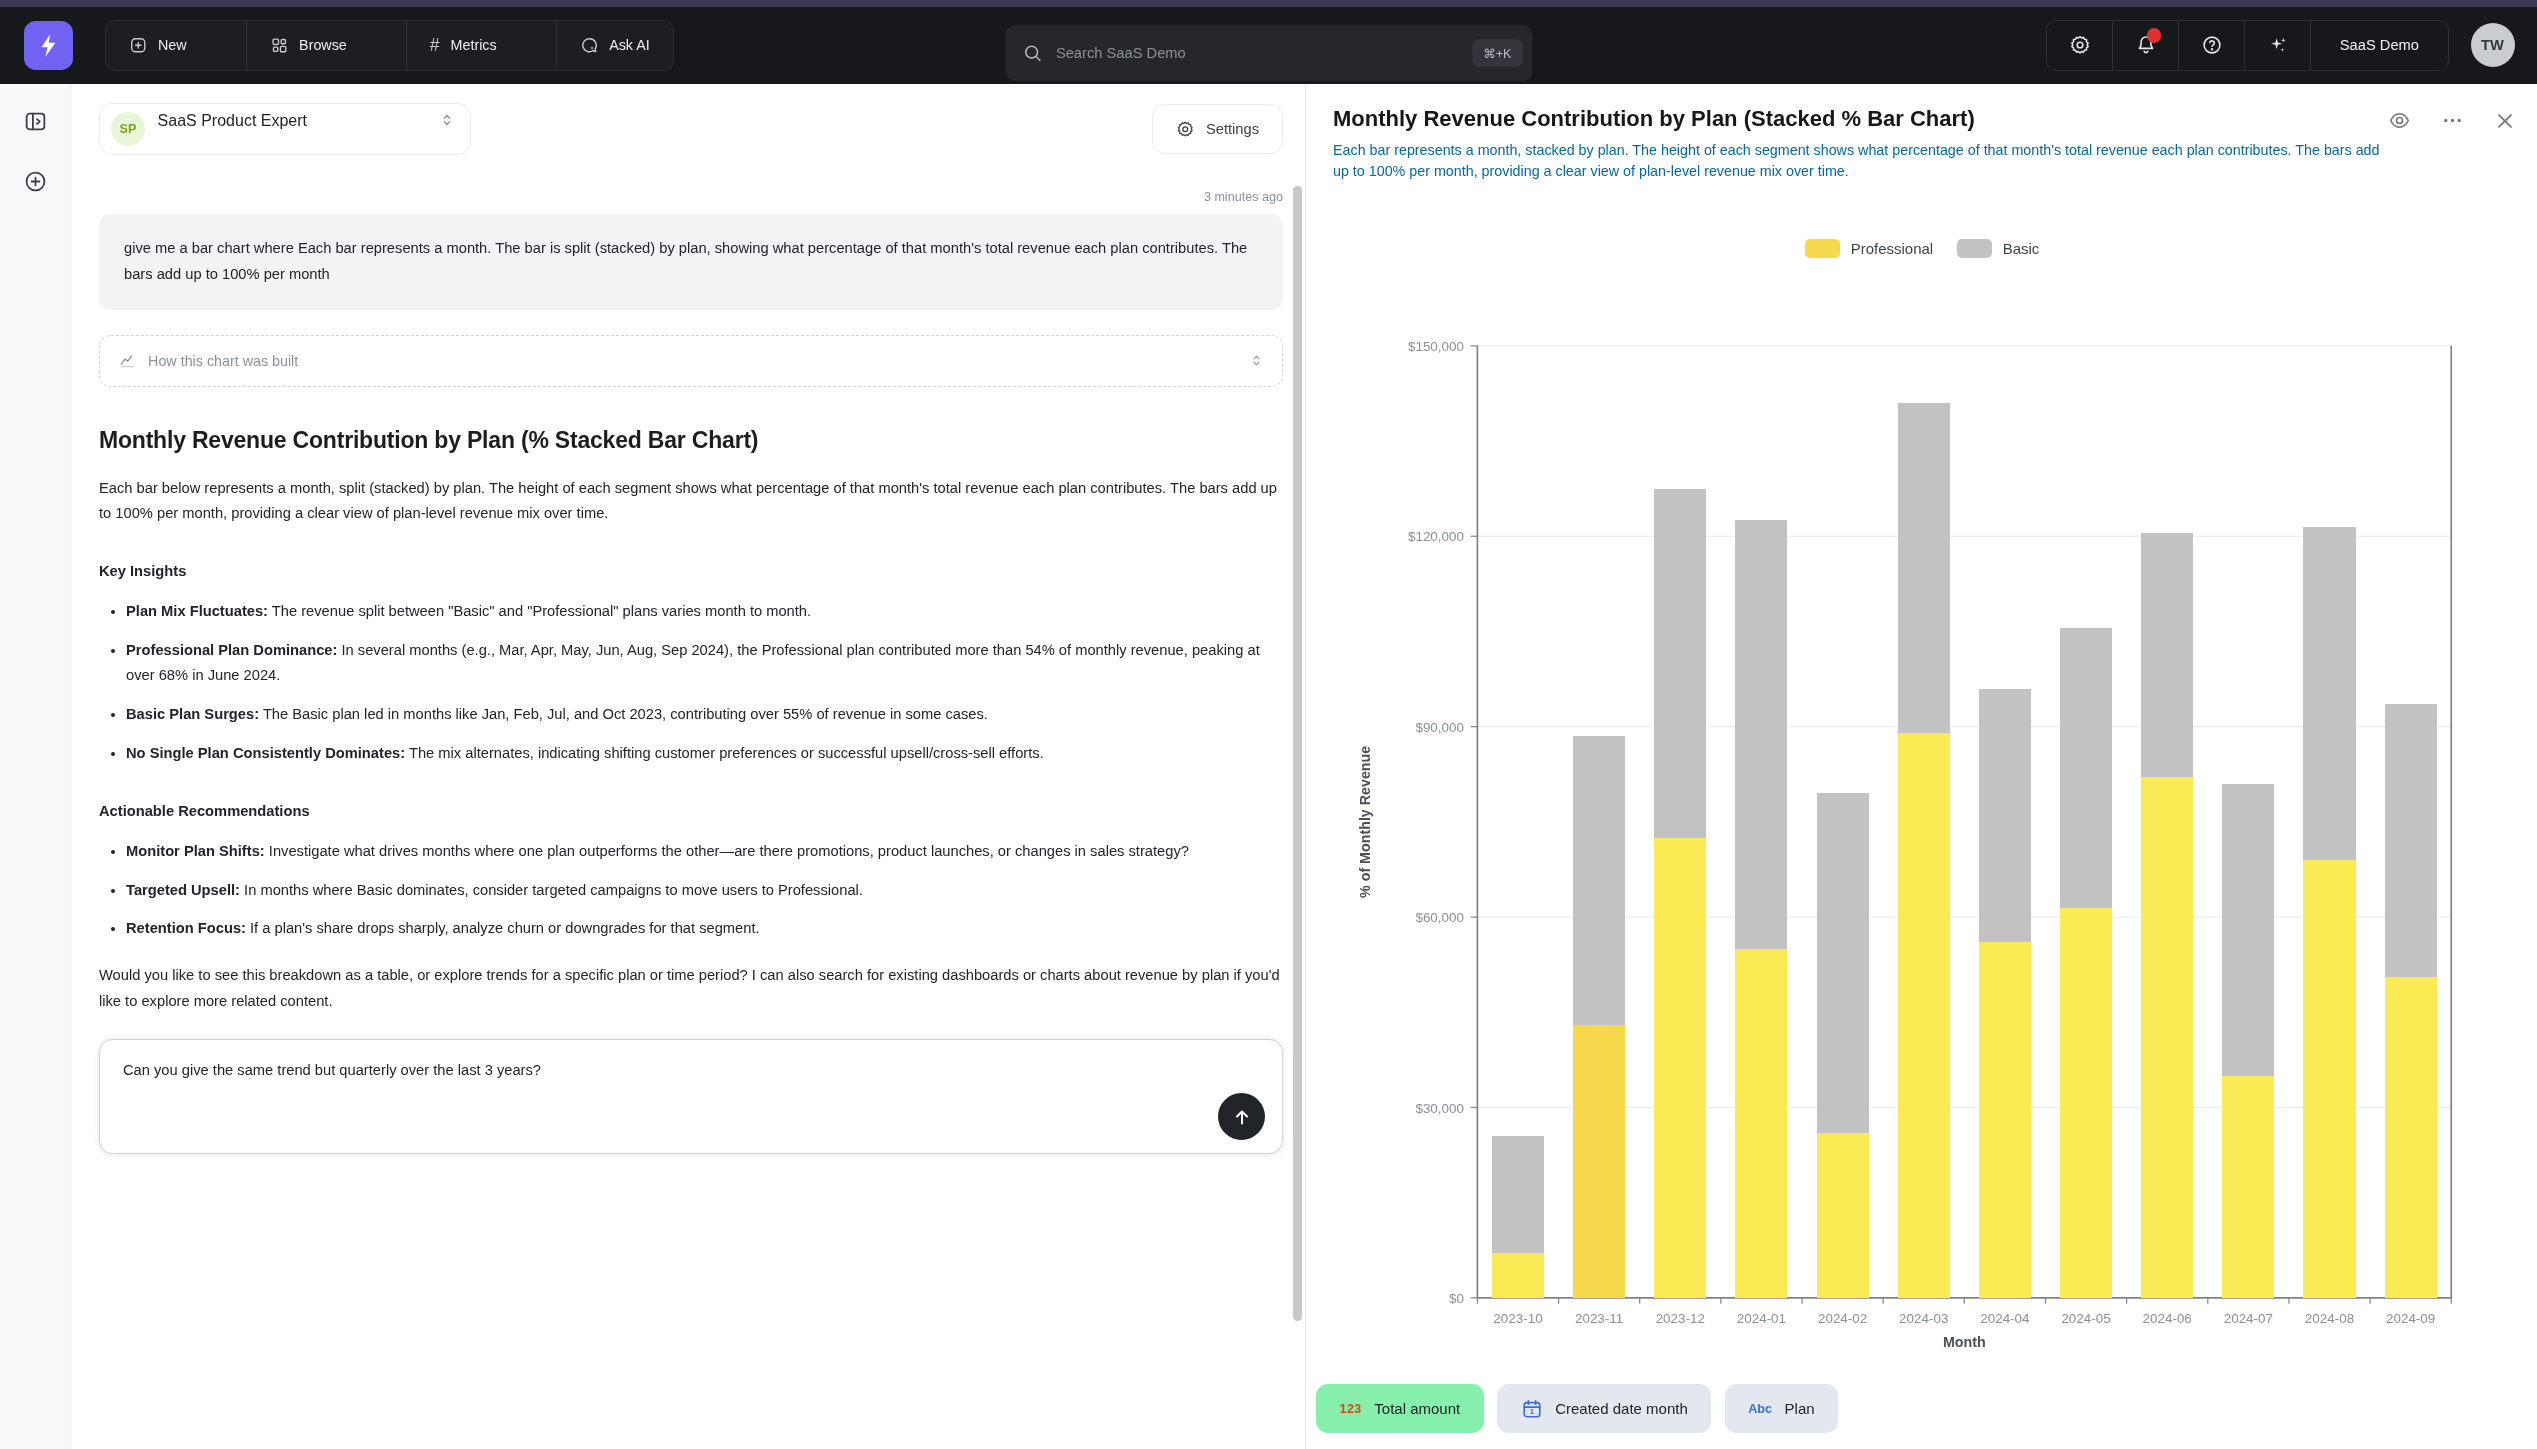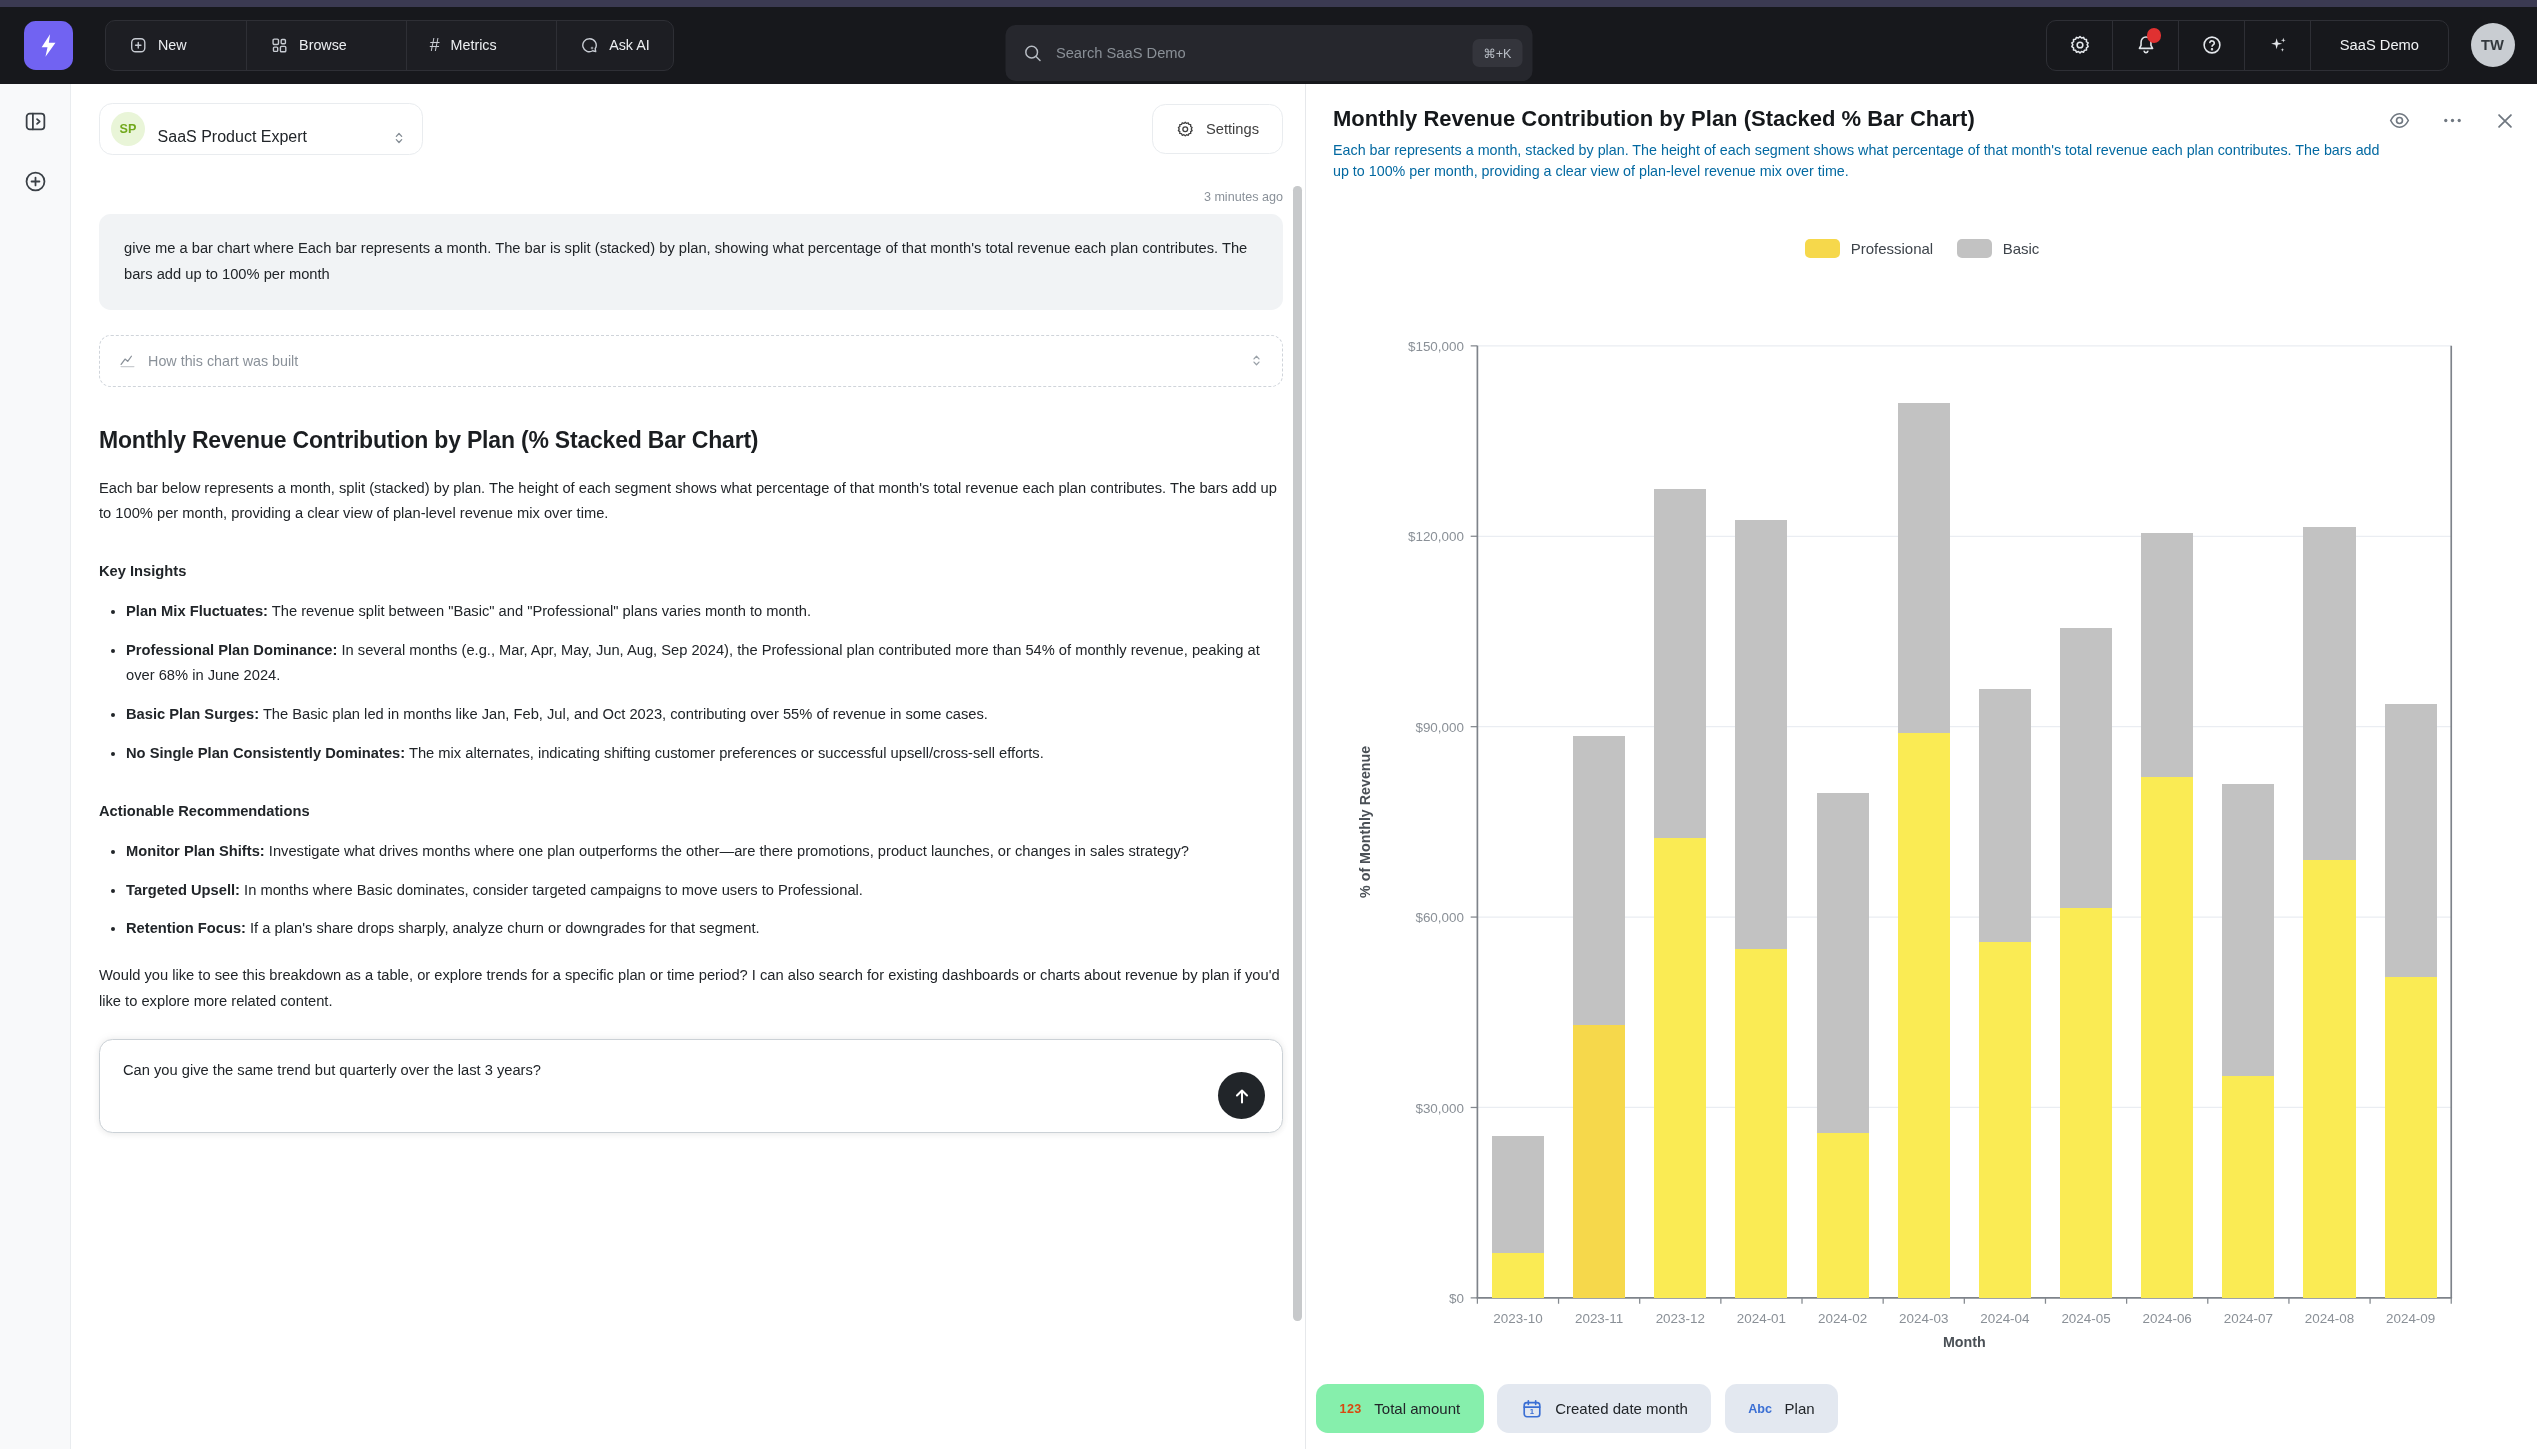--- a/index.html
+++ b/index.html
@@ -27,35 +27,35 @@
   .avatar{width:44px;height:44px;border-radius:50%;background:#C9CDD2;color:#33383D;font-weight:700;font-size:14.7px;display:flex;align-items:center;justify-content:center;margin-left:22px;cursor:pointer;}
 
   
   .main{position:absolute;top:84px;left:0;right:0;bottom:0;display:flex;}
   .rail{width:71px;box-sizing:border-box;background:#F8F9FA;border-right:0.8px solid #E9ECEF;padding-top:25px;display:flex;flex-direction:column;align-items:center;gap:35px;}
   .rail .ric{color:#3A4046;cursor:pointer;display:flex;}
 
   
   .chat{width:1235px;box-sizing:border-box;position:relative;background:#fff;border-right:0.8px solid #E6E8EB;overflow:hidden;}
   .chat-header{display:flex;justify-content:space-between;align-items:center;margin:18.5px 22px 0 28px;}
-  .agent-pill{width:324px;box-sizing:border-box;display:flex;align-items:flex-end;gap:12.6px;border:1.3px solid #E9ECEF;border-radius:13.4px;padding:8.4px 15px 8.4px 11px;cursor:pointer;}
+  .agent-pill{width:372px;box-sizing:border-box;display:flex;align-items:flex-start;gap:12.6px;border:1.3px solid #E9ECEF;border-radius:13.4px;padding:8.4px 15px 8.4px 11px;cursor:pointer;}
   .agent-badge{width:34px;height:34px;border-radius:50%;background:#E9F5D8;color:#71A81C;font-weight:700;font-size:12.6px;display:flex;align-items:center;justify-content:center;}
   .agent-name{font-size:16px;color:#212529;flex:1;}
   .settings-btn{display:flex;align-items:center;gap:11px;border:1.3px solid #E9ECEF;border-radius:13.4px;height:50px;padding:0 23px;font-size:14.7px;color:#404040;cursor:pointer;box-sizing:border-box;}
   .timestamp{margin:35px 22px 10px 28px;text-align:right;font-size:12.6px;color:#8A9199;}
   .user-card{margin:0 22px 0 28px;background:#F1F3F5;border-radius:11.8px;padding:22px 25px;font-size:14.7px;line-height:1.75;color:#212529;}
   .how-built{margin:25px 22px 0 28px;border:1.3px dashed #CFD4DA;border-radius:11.8px;height:52px;display:flex;align-items:center;gap:12.6px;padding:0 18.5px;color:#8A9199;font-size:14.3px;cursor:pointer;box-sizing:border-box;}
   .how-built .grow{flex:1;}
   .md{margin:0 22px 0 28px;color:#212529;}
   .md h1{font-size:23px;font-weight:700;color:#1B1E21;margin:40px 0 0;letter-spacing:-0.2px;}
   .md p{font-size:14.7px;line-height:1.72;margin:22px 0 0;}
   .md h3{font-size:14.7px;font-weight:700;margin:37px 0 0;}
   .md ul{margin:20px 0 0;padding-left:27px;}
   .md li{font-size:14.7px;line-height:1.72;margin:0 0 13.4px;}
-  .chat-input{position:relative;margin:25px 22px 0 28px;height:94px;border:1.3px solid #CBD1D6;border-radius:13.4px;background:#fff;box-shadow:0 -1.7px 8.4px rgba(0,0,0,.04),0 1.7px 6.7px rgba(0,0,0,.06);box-sizing:border-box;cursor:text;}
+  .chat-input{position:relative;margin:25px 22px 0 28px;height:115px;border:1.3px solid #CBD1D6;border-radius:13.4px;background:#fff;box-shadow:0 -1.7px 8.4px rgba(0,0,0,.04),0 1.7px 6.7px rgba(0,0,0,.06);box-sizing:border-box;cursor:text;}
   .chat-input .text{padding:18.5px 76px 0 23px;font-size:14.7px;color:#212529;line-height:1.5;}
   .send-btn{position:absolute;right:17px;bottom:12.6px;width:47px;height:47px;border-radius:50%;background:#212529;display:flex;align-items:center;justify-content:center;cursor:pointer;}
   .chat-scroll{position:absolute;right:3.4px;top:102px;width:8.4px;height:1135px;border-radius:4.2px;background:#C7C9CB;}
 
   
   .panel{flex:1;position:relative;background:#fff;}
   .panel-head{padding:22px 151px 0 27px;}
   .panel-title{font-size:22px;font-weight:700;color:#15181B;}
   .panel-desc{margin-top:8.4px;font-size:14.3px;line-height:1.45;color:#0369a1;max-width:1066px;}
   .panel-actions{position:absolute;top:25px;right:22px;display:flex;align-items:center;gap:30px;color:#6F7780;}

